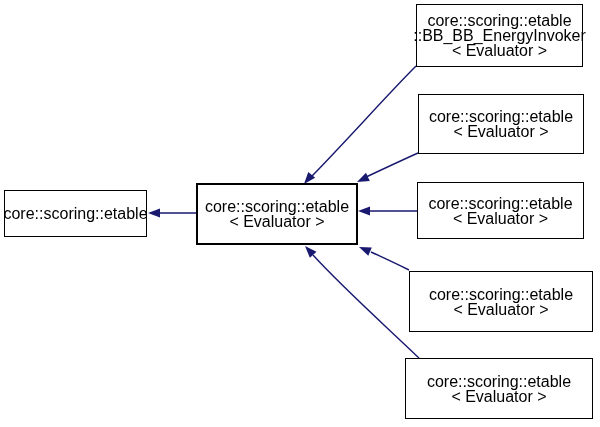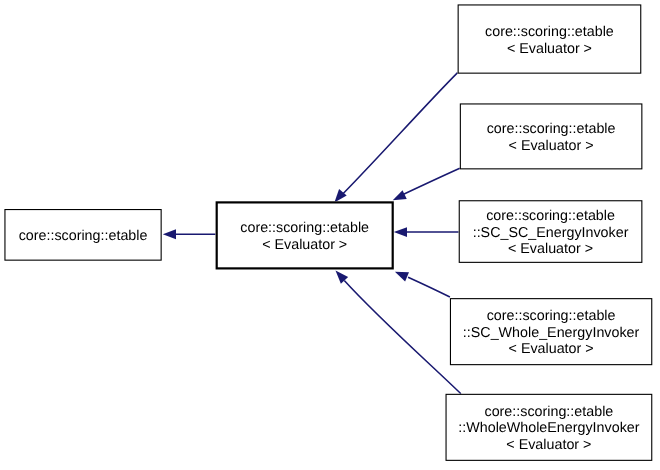--- a/index.html
+++ b/index.html
@@ -11,21 +11,21 @@
     position:relative;width:600px;height:427px;background:var(--bg);
     font-family:"Liberation Sans",sans-serif;overflow:hidden;
   }
   .arrow-layer{position:absolute;left:0;top:0;width:600px;height:427px;}
   path.edge{stroke:var(--arrow);stroke-width:1.4;fill:none;}
   polygon.head{fill:var(--arrow);stroke:none;}
   .node{
     position:absolute;box-sizing:border-box;
     background:var(--boxfill);border:1px solid var(--boxborder);
     display:flex;flex-direction:column;justify-content:center;align-items:center;
-    text-align:center;font-size:13px;line-height:15px;color:var(--text);
+    text-align:center;font-size:16px;line-height:15px;color:var(--text);
     cursor:pointer;white-space:nowrap;
   }
   .node--focus{border-width:2px;cursor:default;}
 </style>
 </head>
 <body>
 
 <div class="canvas">
 
   <svg class="arrow-layer" width="600" height="427" viewBox="0 0 600 427">
@@ -53,39 +53,37 @@
     <span>core::scoring::etable</span>
   </div>
 
   <div class="node node--focus" style="left:196px;top:183px;width:162px;height:62px">
     <span>core::scoring::etable</span>
     <span>&lt; Evaluator &gt;</span>
   </div>
 
   <div class="node" style="left:416px;top:4px;width:167px;height:63px">
     <span>core::scoring::etable</span>
+    <span>::BB_BB_EnergyInvoker</span>
     <span>&lt; Evaluator &gt;</span>
   </div>
 
   <div class="node" style="left:418px;top:94px;width:166px;height:60px">
     <span>core::scoring::etable</span>
     <span>&lt; Evaluator &gt;</span>
   </div>
 
   <div class="node" style="left:417px;top:182px;width:167px;height:57px">
     <span>core::scoring::etable</span>
-    <span>::SC_SC_EnergyInvoker</span>
     <span>&lt; Evaluator &gt;</span>
   </div>
 
   <div class="node" style="left:409px;top:271px;width:184px;height:61px">
     <span>core::scoring::etable</span>
-    <span>::SC_Whole_EnergyInvoker</span>
     <span>&lt; Evaluator &gt;</span>
   </div>
 
   <div class="node" style="left:405px;top:358px;width:188px;height:61px">
     <span>core::scoring::etable</span>
-    <span>::WholeWholeEnergyInvoker</span>
     <span>&lt; Evaluator &gt;</span>
   </div>
 
 </div>
 
 </body></html>

